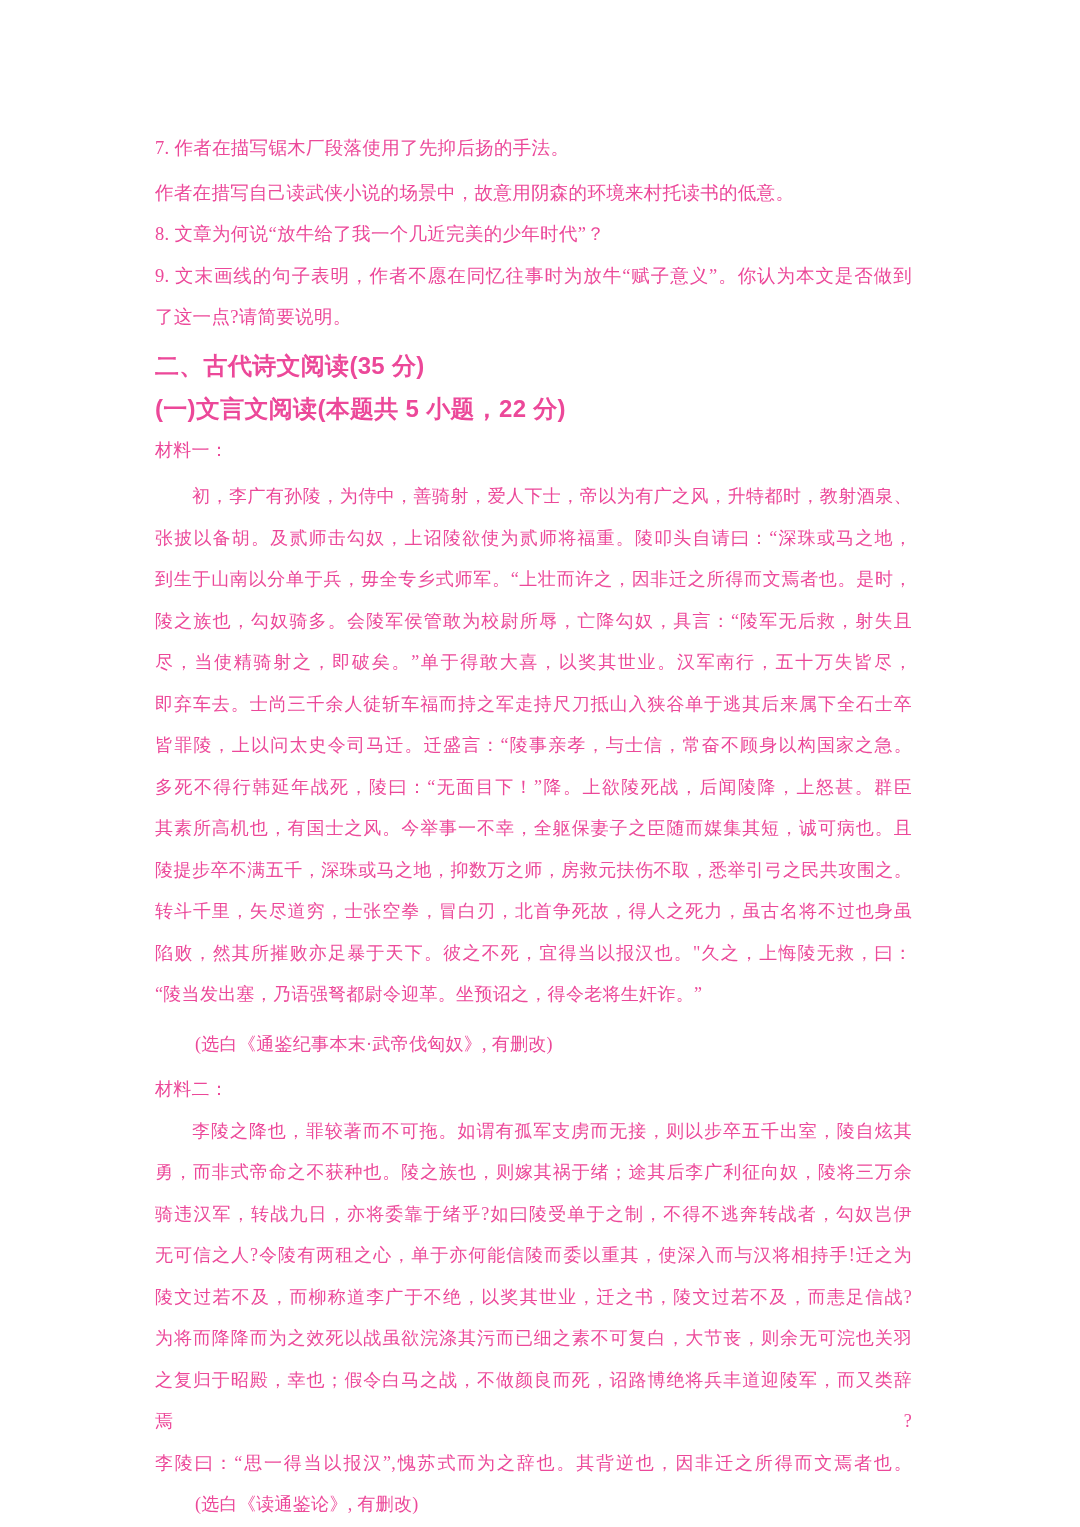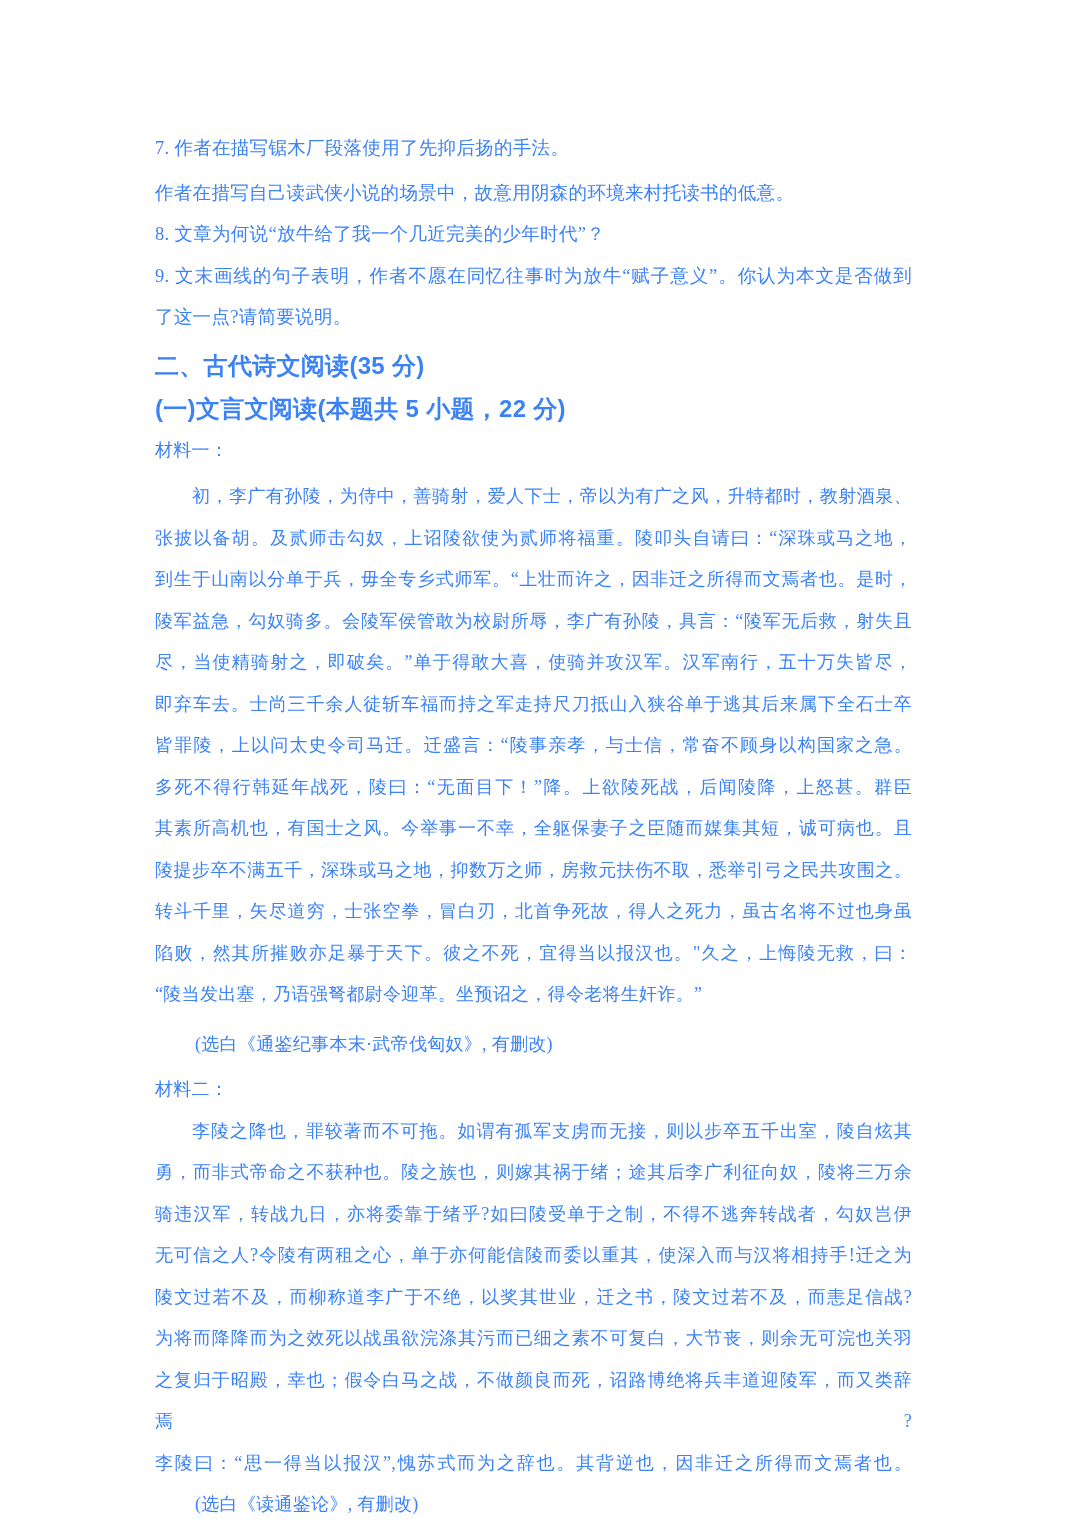--- a/index.html
+++ b/index.html
@@ -19,21 +19,21 @@
   .content {
     position: absolute;
     left: 155px;
     top: 128px;
     width: 757px;
   }
   .line {
     font-size: 18px;
     line-height: 41.5px;
     letter-spacing: 0.3px;
-    color: #3b82f6;
+    color: #ec4899;
   }
   
   .j {
     text-align: justify;
     text-align-last: justify;
   }
   
   .h {
     font-family: "Liberation Sans", "DejaVu Sans", sans-serif;
     font-weight: 700;
@@ -61,22 +61,22 @@
     <div class="line q">了这一点?请简要说明。</div>
 
     <div class="line h mt5">二、古代诗文阅读(35 分)</div>
     <div class="line h">(一)文言文阅读(本题共 5 小题，22 分)</div>
 
     <div class="line">材料一：</div>
 
     <div class="line j indent mt5">初，李广有孙陵，为侍中，善骑射，爱人下士，帝以为有广之风，升特都时，教射酒泉、</div>
     <div class="line j">张披以备胡。及贰师击勾奴，上诏陵欲使为贰师将福重。陵叩头自请曰：“深珠或马之地，</div>
     <div class="line j">到生于山南以分单于兵，毋全专乡式师军。“上壮而许之，因非迁之所得而文焉者也。是时，</div>
-    <div class="line j">陵军益急，勾奴骑多。会陵军侯管敢为校尉所辱，李广有孙陵，具言：“陵军无后救，射失且</div>
-    <div class="line j">尽，当使精骑射之，即破矣。”单于得敢大喜，使骑并攻汉军。汉军南行，五十万失皆尽，</div>
+    <div class="line j">陵之族也，勾奴骑多。会陵军侯管敢为校尉所辱，亡降勾奴，具言：“陵军无后救，射失且</div>
+    <div class="line j">尽，当使精骑射之，即破矣。”单于得敢大喜，以奖其世业。汉军南行，五十万失皆尽，</div>
     <div class="line j">即弃车去。士尚三千余人徒斩车福而持之军走持尺刀抵山入狭谷单于逃其后来属下全石士卒</div>
     <div class="line j">皆罪陵，上以问太史令司马迁。迁盛言：“陵事亲孝，与士信，常奋不顾身以构国家之急。</div>
     <div class="line j">多死不得行韩延年战死，陵曰：“无面目下！”降。上欲陵死战，后闻陵降，上怒甚。群臣</div>
     <div class="line j">其素所高机也，有国士之风。今举事一不幸，全躯保妻子之臣随而媒集其短，诚可病也。且</div>
     <div class="line j">陵提步卒不满五千，深珠或马之地，抑数万之师，房救元扶伤不取，悉举引弓之民共攻围之。</div>
     <div class="line j">转斗千里，矢尽道穷，士张空拳，冒白刃，北首争死故，得人之死力，虽古名将不过也身虽</div>
     <div class="line j">陷败，然其所摧败亦足暴于天下。彼之不死，宜得当以报汉也。"久之，上悔陵无救，曰：</div>
     <div class="line">“陵当发出塞，乃语强弩都尉令迎革。坐预诏之，得令老将生奸诈。”</div>
 
     <div class="line src mt8">(选白《通鉴纪事本末·武帝伐匈奴》, 有删改)</div>

